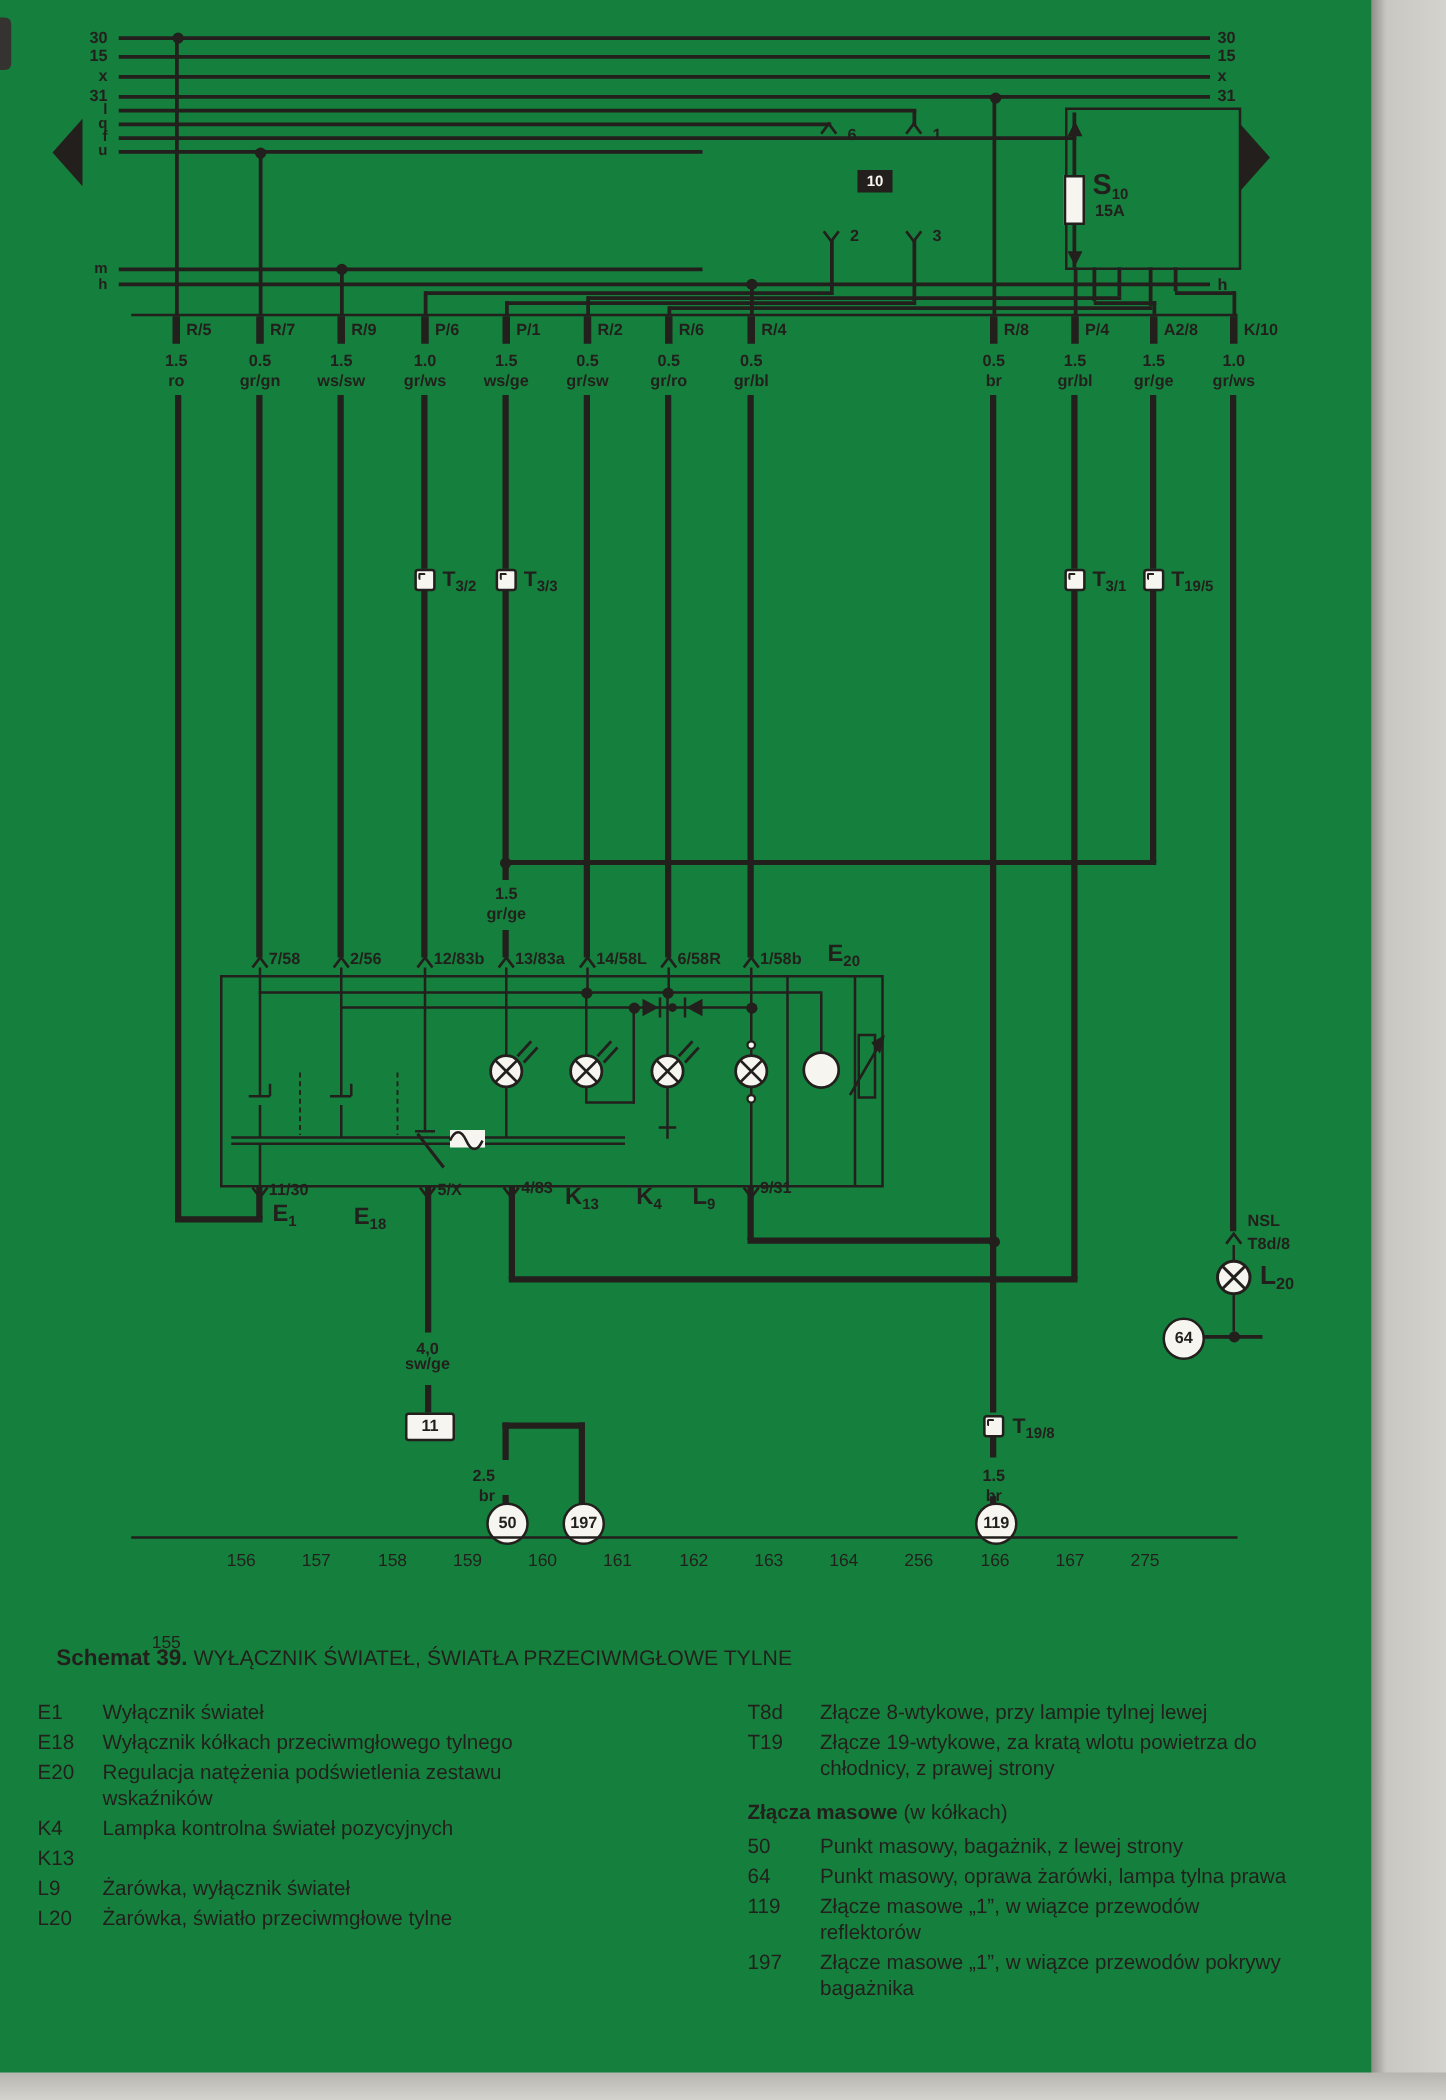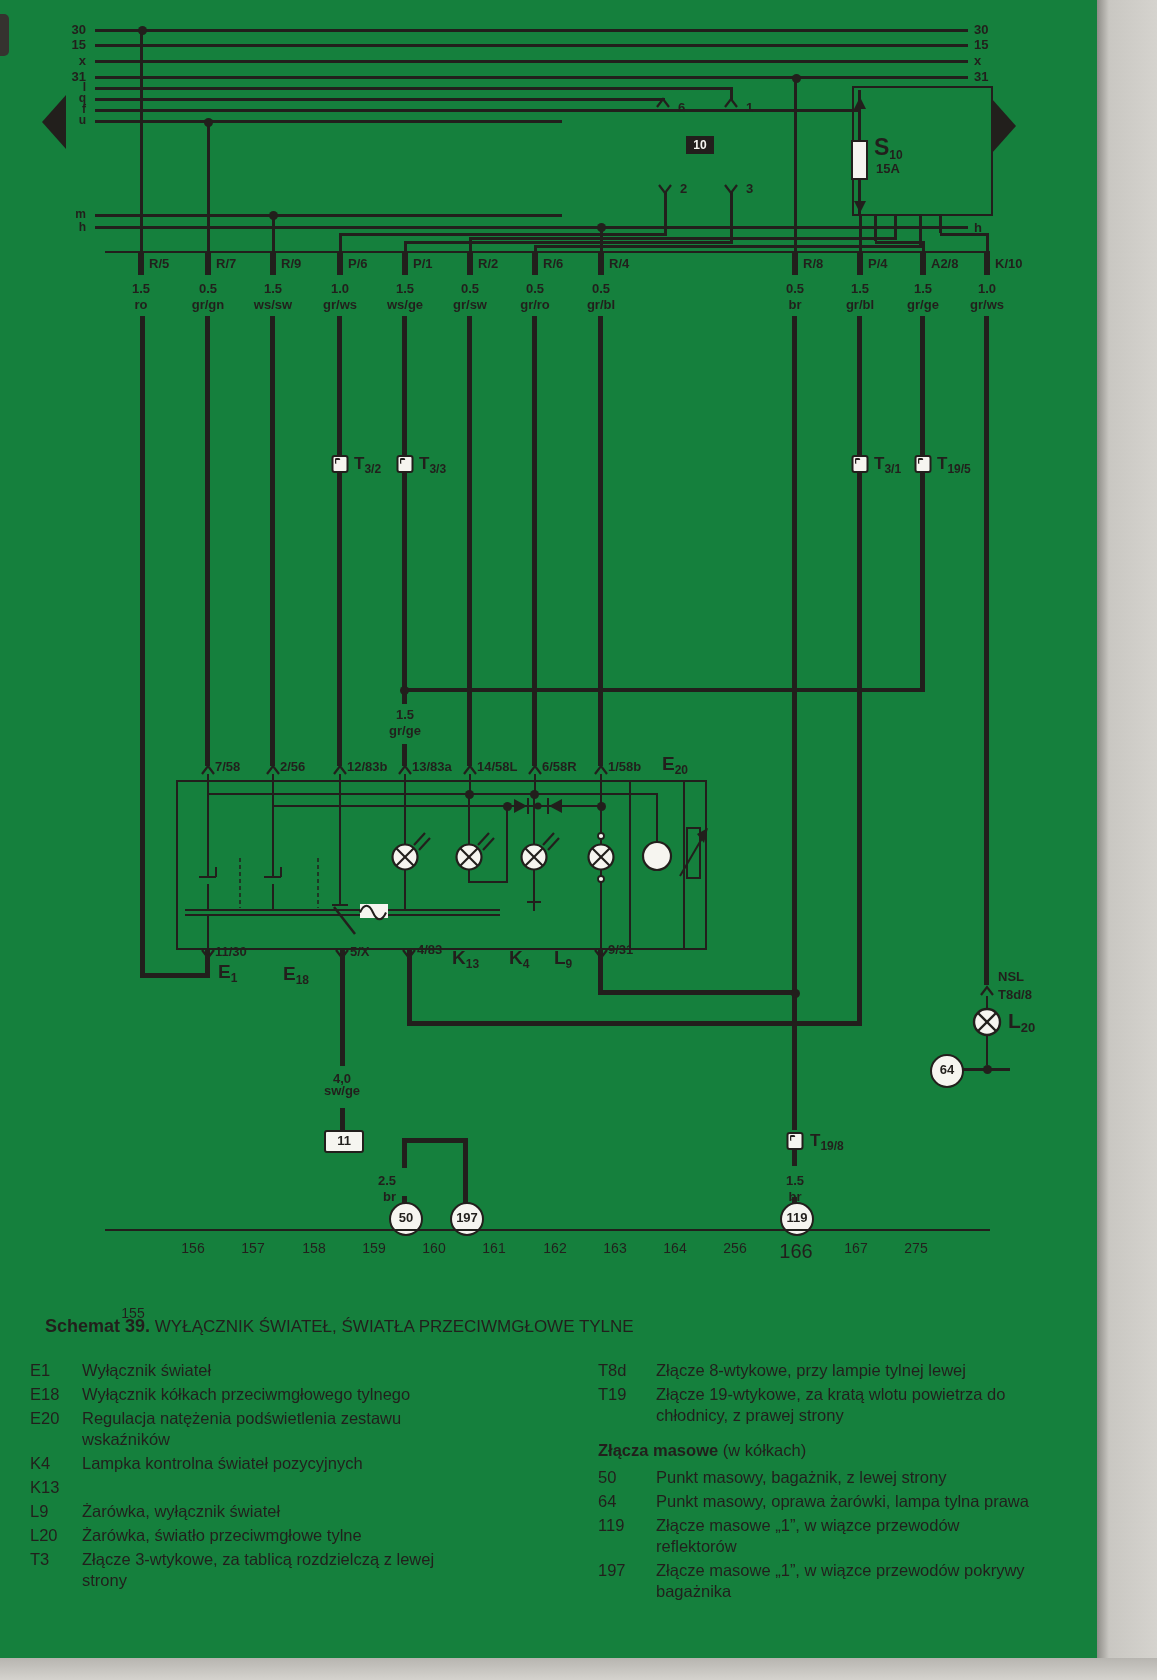--- a/index.html
+++ b/index.html
@@ -339,21 +339,21 @@
   <div class="lb ctr" style="left:193px;top:1241px;font-weight:normal;font-size:14px">156</div>
   <div class="lb ctr" style="left:253px;top:1241px;font-weight:normal;font-size:14px">157</div>
   <div class="lb ctr" style="left:314px;top:1241px;font-weight:normal;font-size:14px">158</div>
   <div class="lb ctr" style="left:374px;top:1241px;font-weight:normal;font-size:14px">159</div>
   <div class="lb ctr" style="left:434px;top:1241px;font-weight:normal;font-size:14px">160</div>
   <div class="lb ctr" style="left:494px;top:1241px;font-weight:normal;font-size:14px">161</div>
   <div class="lb ctr" style="left:555px;top:1241px;font-weight:normal;font-size:14px">162</div>
   <div class="lb ctr" style="left:615px;top:1241px;font-weight:normal;font-size:14px">163</div>
   <div class="lb ctr" style="left:675px;top:1241px;font-weight:normal;font-size:14px">164</div>
   <div class="lb ctr" style="left:735px;top:1241px;font-weight:normal;font-size:14px">256</div>
-  <div class="lb ctr" style="left:796px;top:1241px;font-weight:normal;font-size:20px">166</div>
+  <div class="lb ctr" style="left:796px;top:1241px;font-weight:normal;font-size:14px">166</div>
   <div class="lb ctr" style="left:856px;top:1241px;font-weight:normal;font-size:14px">167</div>
   <div class="lb ctr" style="left:916px;top:1241px;font-weight:normal;font-size:14px">275</div>
 
   <div class="dt" style="left:142px;top:30px"></div>
   <div class="dt" style="left:208px;top:122px"></div>
   <div class="dt" style="left:273px;top:215px"></div>
   <div class="dt" style="left:601px;top:227px"></div>
   <div class="dt" style="left:796px;top:78px"></div>
   <div class="dt" style="left:404px;top:690px"></div>
   <div class="dt" style="left:795px;top:993px"></div>
@@ -478,24 +478,20 @@
         <span class="cd">K13</span>
       </div>
     <div class="li">
         <span class="cd">L9</span>
         <span class="tx">Żarówka, wyłącznik świateł</span>
       </div>
     <div class="li">
         <span class="cd">L20</span>
         <span class="tx">Żarówka, światło przeciwmgłowe tylne</span>
       </div>
-    <div class="li">
-        <span class="cd">T3</span>
-        <span class="tx">Złącze 3-wtykowe, za tablicą rozdzielczą z lewej strony</span>
-      </div>
   </div>
 
   <div class="lg-col" id="lg-right">
     <div class="li">
         <span class="cd">T8d</span>
         <span class="tx">Złącze 8-wtykowe, przy lampie tylnej lewej</span>
       </div>
     <div class="li">
         <span class="cd">T19</span>
         <span class="tx">Złącze 19-wtykowe, za kratą wlotu powietrza do chłodnicy, z prawej strony</span>

